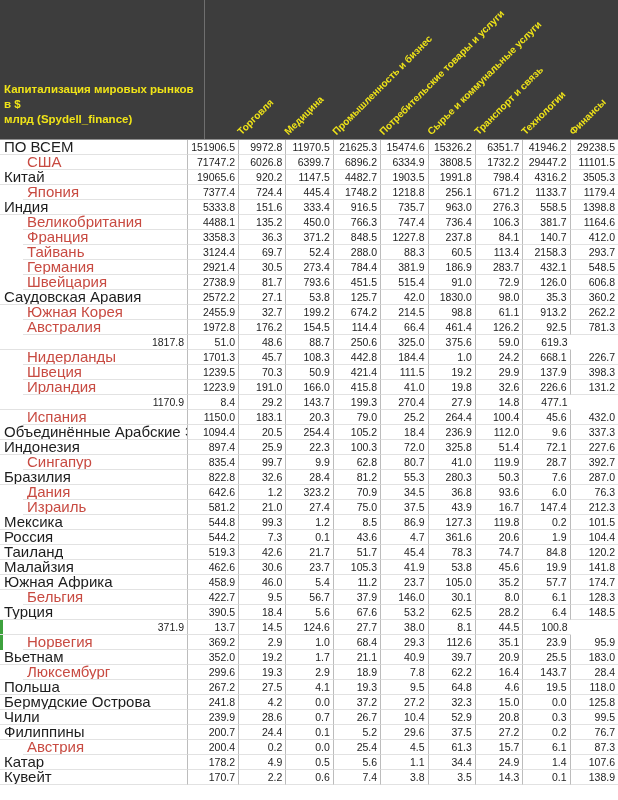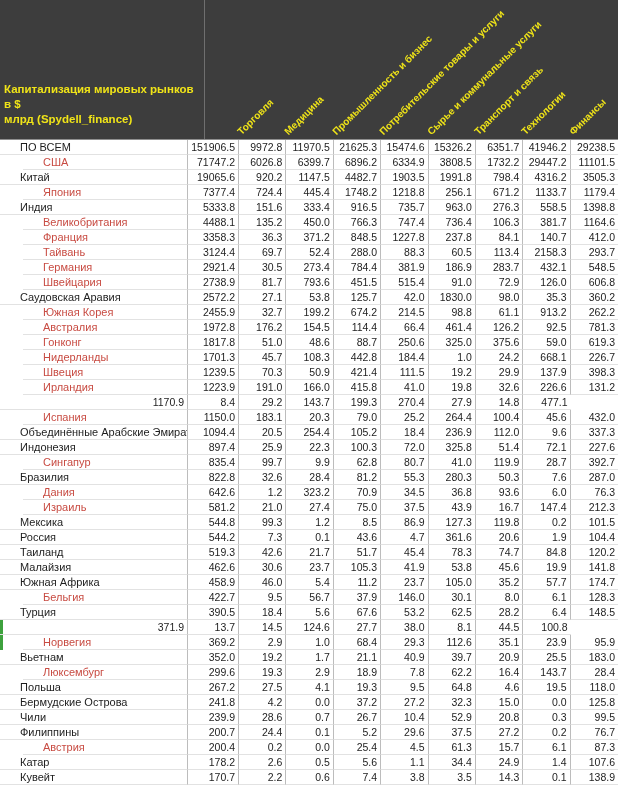--- a/index.html
+++ b/index.html
@@ -47,21 +47,21 @@
     display:grid;grid-template-columns:188px 51px repeat(8,1fr);
     height:15px;box-sizing:border-box;
   }
   .cell{
     box-sizing:border-box;overflow:hidden;white-space:nowrap;
     border-right:1px solid var(--grid-v);
     border-bottom:1px solid var(--grid-h);
     font-size:10.5px;line-height:14px;color:var(--text);
   }
   .cell:last-child{border-right:none;}
-  .cell.country{padding-left:20px;font-size:11px;}
+  .cell.country{padding-left:4px;font-size:15px;}
   .cell.num{text-align:right;padding-right:3px;}
   .trow.red .country{color:var(--red);margin-left:23px;}
   .trow.marker{box-shadow:inset 3px 0 0 var(--green);}
 </style>
 </head>
 <body>
 
 <div class="sheet">
 
   <div class="header">
@@ -233,21 +233,20 @@
         <div class="cell num">176.2</div>
         <div class="cell num">154.5</div>
         <div class="cell num">114.4</div>
         <div class="cell num">66.4</div>
         <div class="cell num">461.4</div>
         <div class="cell num">126.2</div>
         <div class="cell num">92.5</div>
         <div class="cell num">781.3</div>
       </div>
       <div class="trow red">
-        <div class="cell country">Гонконг</div>
         <div class="cell num">1817.8</div>
         <div class="cell num">51.0</div>
         <div class="cell num">48.6</div>
         <div class="cell num">88.7</div>
         <div class="cell num">250.6</div>
         <div class="cell num">325.0</div>
         <div class="cell num">375.6</div>
         <div class="cell num">59.0</div>
         <div class="cell num">619.3</div>
       </div>
@@ -569,21 +568,21 @@
         <div class="cell num">25.4</div>
         <div class="cell num">4.5</div>
         <div class="cell num">61.3</div>
         <div class="cell num">15.7</div>
         <div class="cell num">6.1</div>
         <div class="cell num">87.3</div>
       </div>
       <div class="trow">
         <div class="cell country">Катар</div>
         <div class="cell num">178.2</div>
-        <div class="cell num">2.6</div>
+        <div class="cell num">4.9</div>
         <div class="cell num">0.5</div>
         <div class="cell num">5.6</div>
         <div class="cell num">1.1</div>
         <div class="cell num">34.4</div>
         <div class="cell num">24.9</div>
         <div class="cell num">1.4</div>
         <div class="cell num">107.6</div>
       </div>
       <div class="trow">
         <div class="cell country">Кувейт</div>

